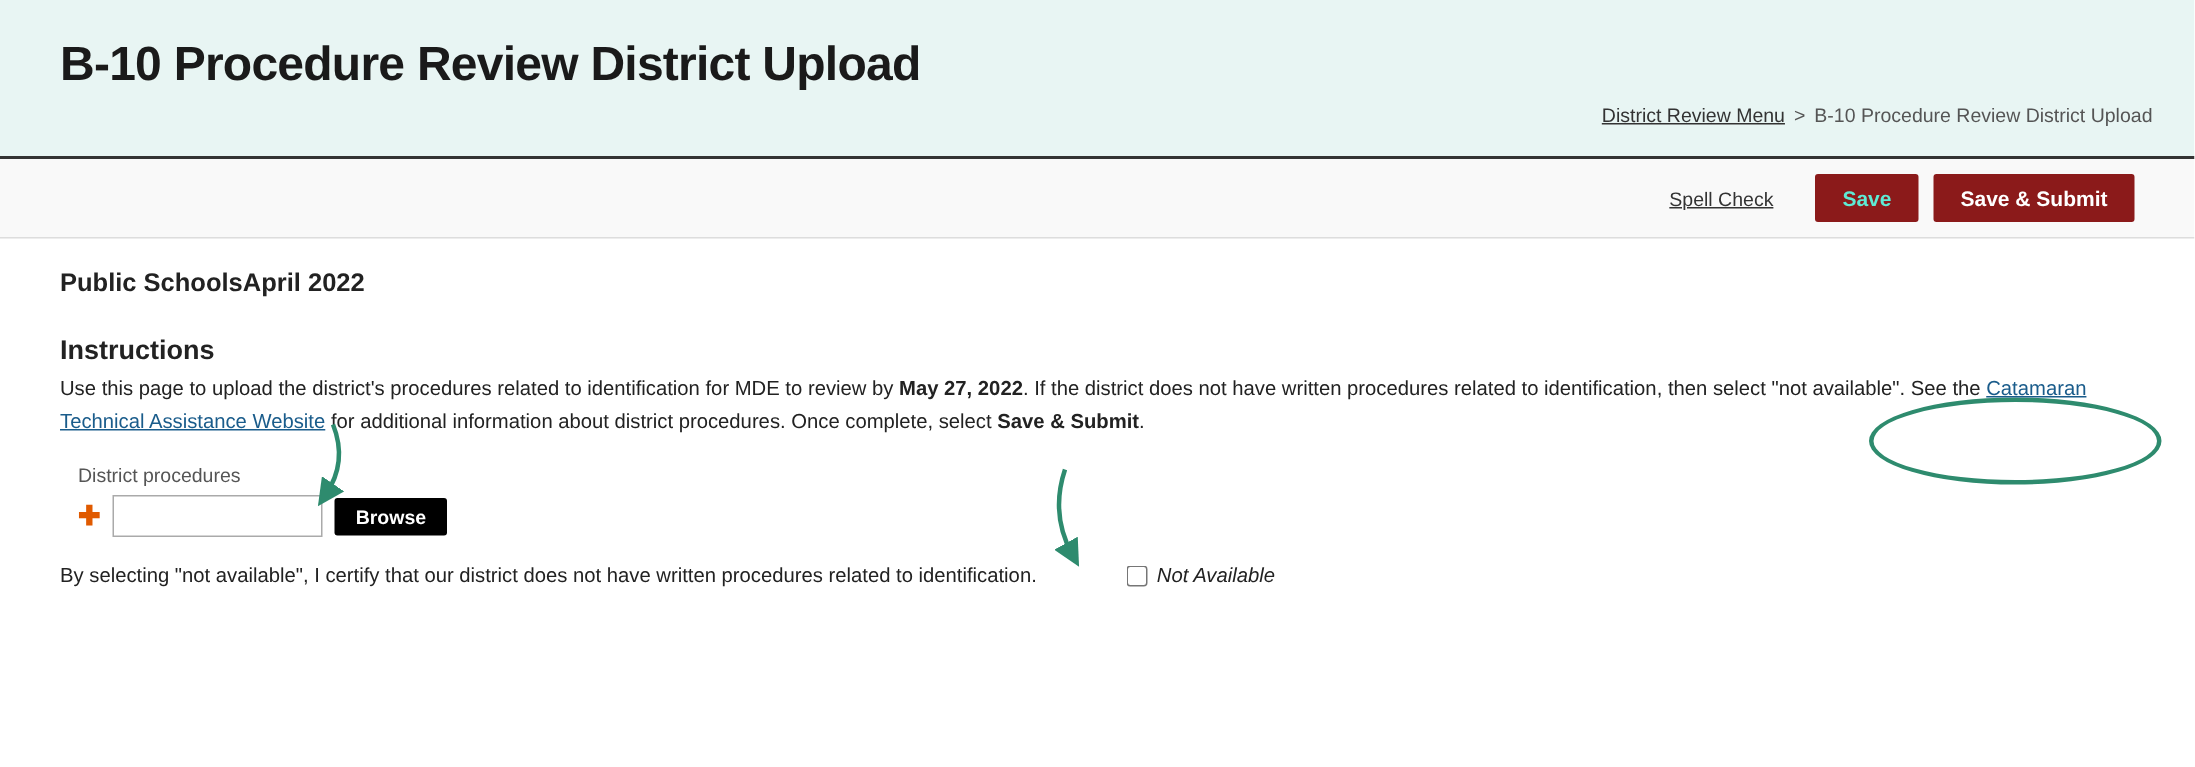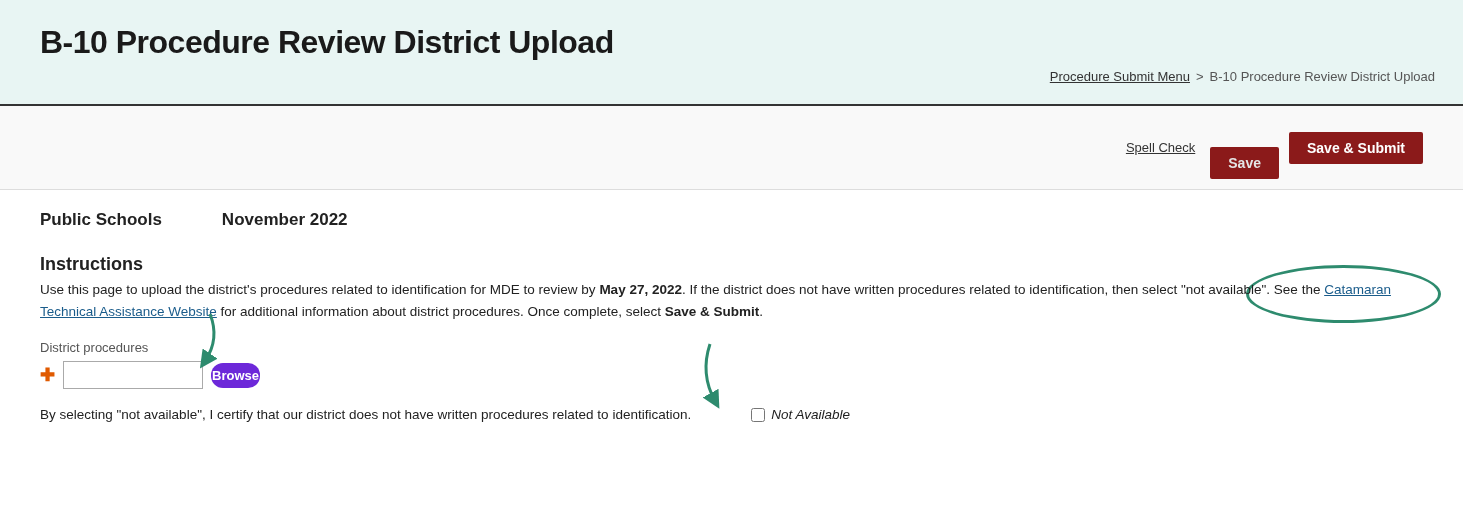--- a/index.html
+++ b/index.html
@@ -49,33 +49,32 @@
       border-bottom: 1px solid #ddd;
       background: #f9f9f9;
       gap: 10px;
     }
 
     .spell-check-link {
       color: #333;
       text-decoration: underline;
       cursor: pointer;
       font-size: 13px;
-      margin-right: 5px;
+      margin-right: 18px;
     }
 
     .btn-save {
       background: #8b1a1a;
-      color: #e5e5e5;
+      color: #5eead4;
       border: none;
       padding: 8px 18px;
       font-size: 14px;
       font-weight: bold;
       cursor: pointer;
       border-radius: 2px;
-      margin-top: 31px;
     }
 
     .btn-save-submit {
       background: #8b1a1a;
       color: #fff;
       border: none;
       padding: 8px 18px;
       font-size: 14px;
       font-weight: bold;
       cursor: pointer;
@@ -93,21 +92,20 @@
       pointer-events: none;
     }
 
     .main-content {
       padding: 20px 40px 30px 40px;
       position: relative;
     }
 
     .info-row {
       display: flex;
-      gap: 60px;
       margin-bottom: 24px;
       font-size: 16px;
     }
 
     .info-label {
       font-weight: 900;
       font-size: 17px;
     }
 
     .instructions-block {
@@ -131,20 +129,21 @@
       text-decoration: underline;
     }
 
     .instructions-text strong {
       font-weight: bold;
     }
 
     .upload-section {
       margin-bottom: 18px;
       position: relative;
+      margin-left: 12px;
     }
 
     .upload-label {
       font-size: 13px;
       color: #555;
       margin-bottom: 6px;
       display: block;
     }
 
     .upload-row {
@@ -164,28 +163,28 @@
     .file-input-box {
       border: 1px solid #aaa;
       padding: 4px 8px;
       width: 140px;
       font-size: 13px;
       background: #fff;
       height: 28px;
     }
 
     .btn-browse {
-      background: #6d28d9;
+      background: #000000;
       color: #fff;
       border: none;
-      padding: 5px 1px;
-      font-size: 13px;
-      font-weight: bold;
-      cursor: pointer;
-      border-radius: 12px;
+      padding: 5px 14px;
+      font-size: 13px;
+      font-weight: bold;
+      cursor: pointer;
+      border-radius: 2px;
     }
 
     .arrow-svg {
       width: 80px;
       height: 60px;
     }
 
     .not-available-section {
       display: flex;
       align-items: center;
@@ -220,40 +219,40 @@
     .toolbar-wrapper {
       position: relative;
     }
   </style>
 </head>
 <body>
 
 <div class="header-section">
   <h1 class="page-title">B-10 Procedure Review District Upload</h1>
   <div class="breadcrumb-row">
-    <a class="breadcrumb-link">Procedure Submit Menu</a>
+    <a class="breadcrumb-link">District Review Menu</a>
     <span class="breadcrumb-separator">&gt;</span>
     <span>B-10 Procedure Review District Upload</span>
   </div>
 </div>
 
 <div class="toolbar-wrapper">
   <div class="toolbar">
     <a class="spell-check-link">Spell Check</a>
     <button class="btn-save">Save</button>
     <button class="btn-save-submit">Save &amp; Submit</button>
   </div>
 
   <div class="circle-annotation"></div>
 </div>
 
 <div class="main-content">
   <div class="info-row">
     <span class="info-label">Public Schools</span>
-    <span class="info-label">November 2022</span>
+    <span class="info-label">April 2022</span>
   </div>
 
   <div class="instructions-block">
     <div class="instructions-title">Instructions</div>
     <div class="instructions-text">
       <span>Use this page to upload the district's procedures related to identification for MDE to review by </span><strong>May 27, 2022</strong><span>. If the district does not have written procedures related to identification, then select "not available". See the </span><a href="#">Catamaran Technical Assistance Website</a><span> for additional information about district procedures. Once complete, select </span><strong>Save &amp; Submit</strong><span>.</span>
     </div>
   </div>
 
   <div class="upload-section">

